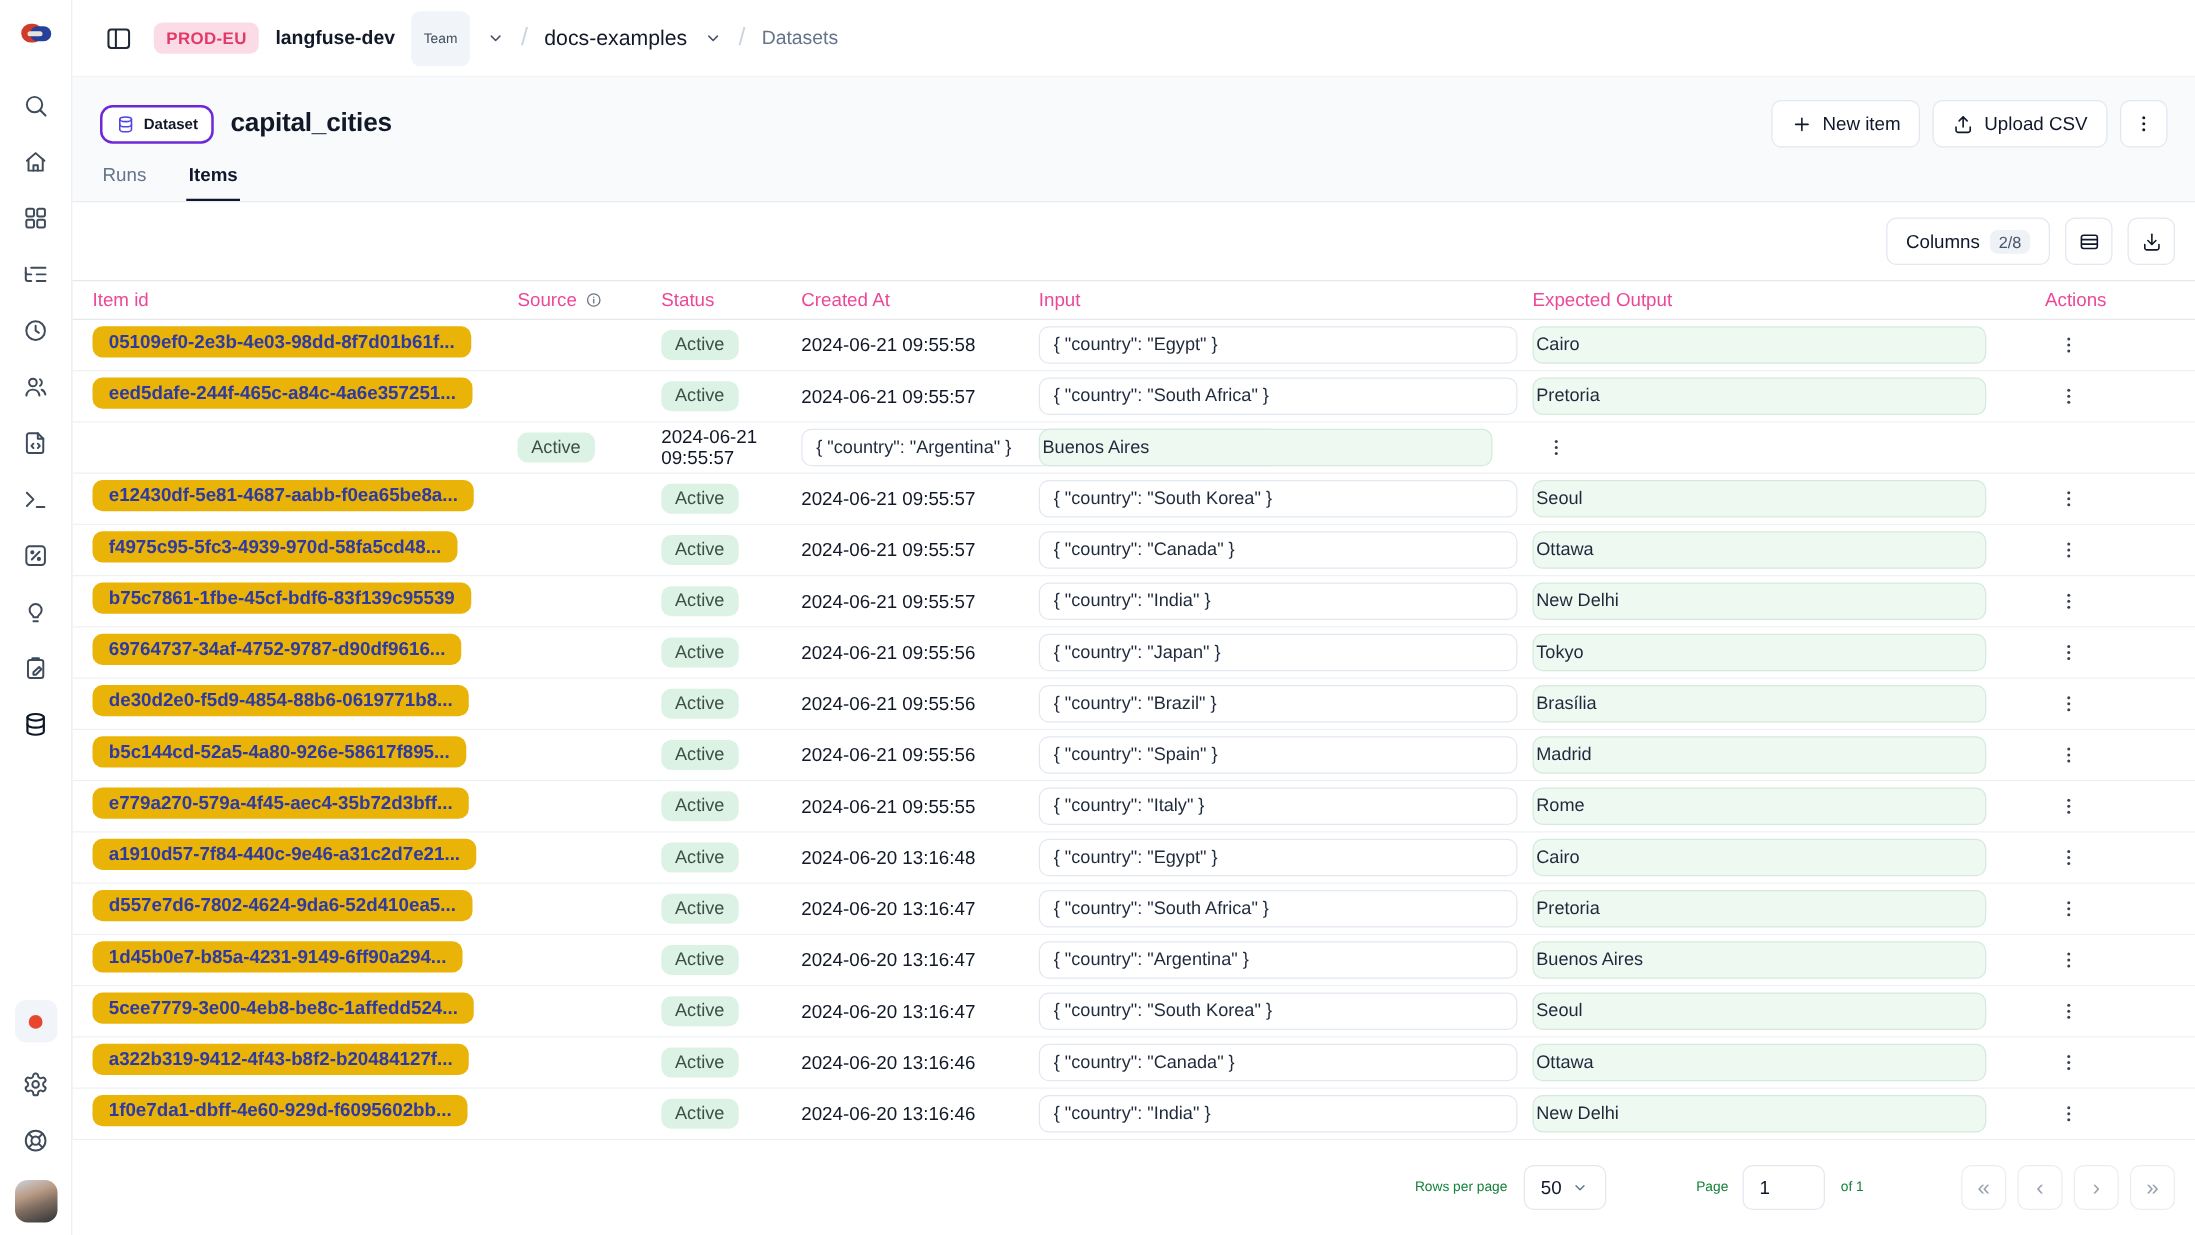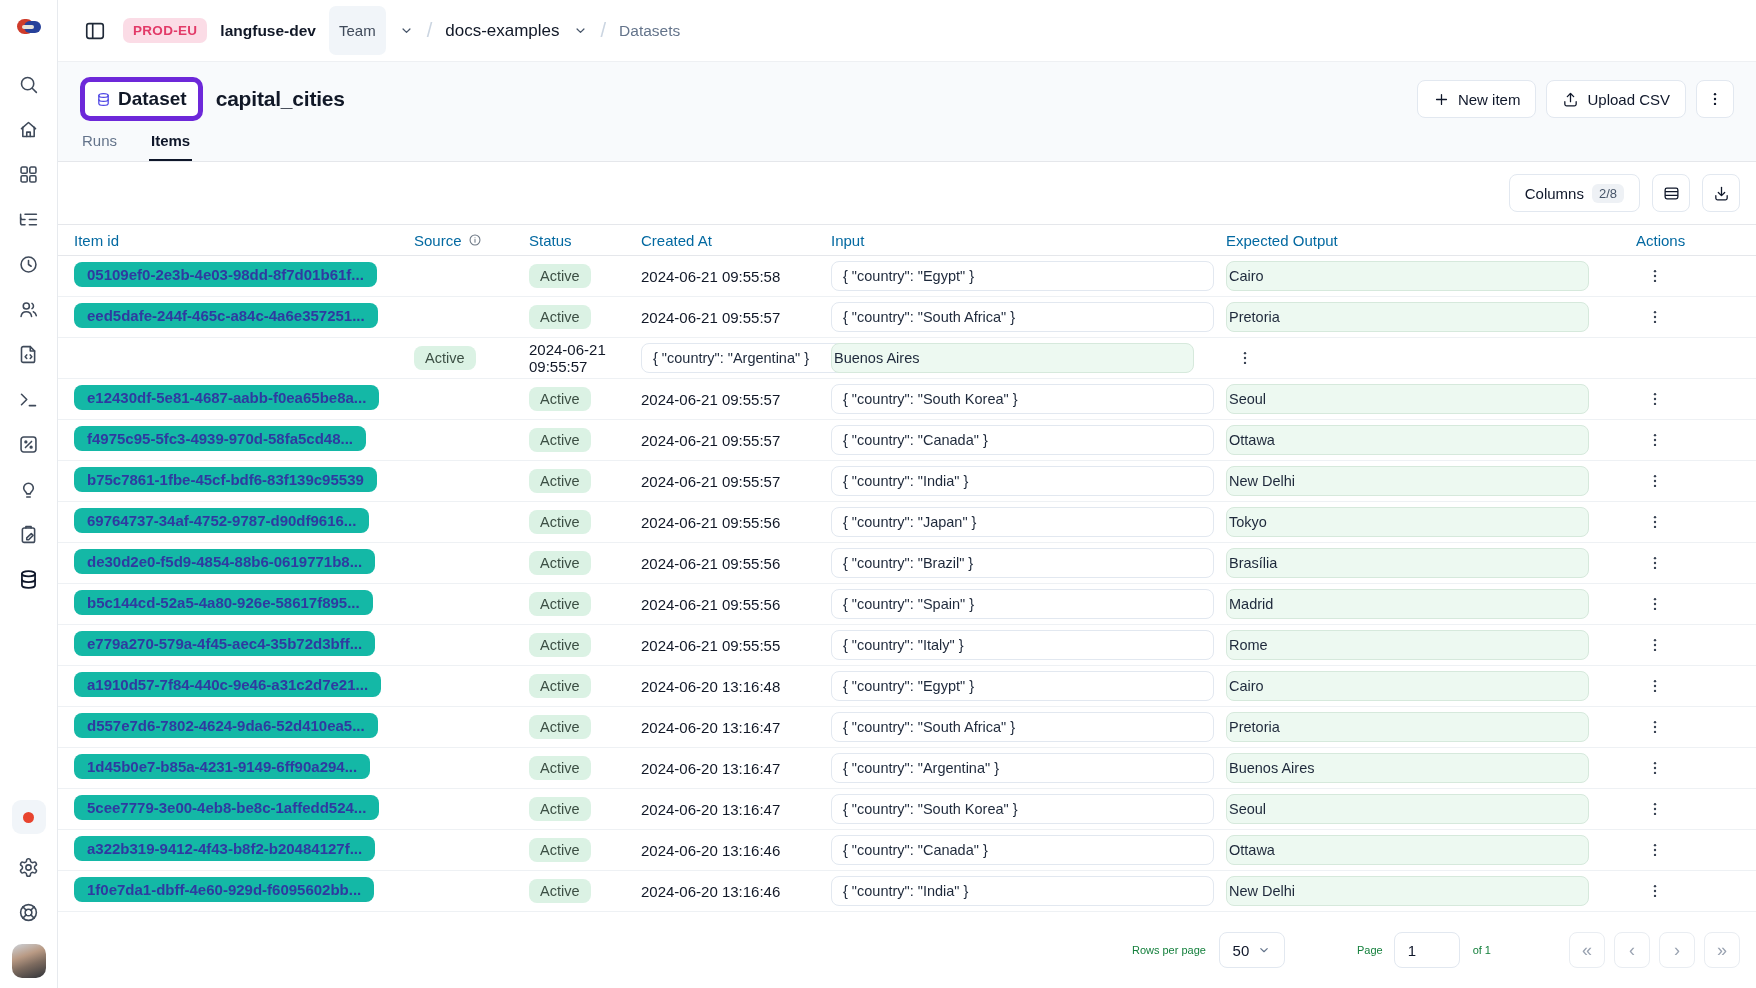--- a/index.html
+++ b/index.html
@@ -22,53 +22,53 @@
   .avatar { width:34px; height:34px; border-radius:10px; margin-top:9px; cursor:pointer;
             background:linear-gradient(160deg,#cdd3da 0%,#b99a84 35%,#7d6b5f 60%,#2f3238 100%); }
 
   
   .main { flex:1; display:flex; flex-direction:column; min-width:0; }
   .topbar { height:62px; display:flex; align-items:center; gap:13px; padding:0 22px; background:#fff; border-bottom:1px solid #eef0f3; }
   .panel-toggle { width:30px; height:30px; display:flex; align-items:center; justify-content:center; color:#1f2937; cursor:pointer; }
   .panel-toggle svg { width:22px; height:22px; }
   .env-badge { background:#fbdce6; color:#e23a68; font-size:13.5px; font-weight:600; letter-spacing:.3px; padding:5px 10px; border-radius:7px; }
   .org-name { font-size:15.5px; font-weight:700; color:#111827; }
-  .team-pill { background:#f1f5f9; color:#3f4a5a; font-size:15px; font-weight:500; padding:16px 10px; border-radius:7px; }
+  .team-pill { background:#f1f5f9; color:#3f4a5a; font-size:11px; font-weight:500; padding:16px 10px; border-radius:7px; }
   .chev { color:#475569; display:flex; align-items:center; }
   .chev svg { width:15px; height:15px; }
   .slash { color:#cbd5e1; font-size:20px; font-weight:300; }
   .project-name { font-size:17px; font-weight:500; color:#111827; }
   .crumb-current { font-size:15.5px; color:#64748b; }
 
   
   .page-head { background:#f8fafc; border-bottom:1px solid #e5e7eb; padding:17px 22px 0; }
   .title-row { display:flex; align-items:center; gap:13px; height:40px; }
-  .entity-badge { background:#fff; border:5px solid #6d28d9; border-radius:10px; padding:6px 11px; display:flex; align-items:center; gap:7px; font-size:19px; font-weight:700; color:#111827; }
+  .entity-badge { background:#fff; border:2px solid #6d28d9; border-radius:10px; padding:6px 11px; display:flex; align-items:center; gap:7px; font-size:12px; font-weight:700; color:#111827; }
   .entity-badge svg { width:15px; height:15px; color:#4f46e5; }
   .page-title { font-size:21px; font-weight:700; letter-spacing:-.2px; color:#111827; }
   .head-actions { margin-left:auto; display:flex; gap:10px; }
   .btn { display:inline-flex; align-items:center; gap:8px; background:#fff; border:1px solid #e2e8f0; border-radius:8px; height:38px; padding:16px 15px; font-size:15px; font-weight:500; color:#0f172a; cursor:pointer; font-family:inherit;justify-content:center; }
   .btn svg { width:17px; height:17px; }
   .btn.icon-only { width:38px; padding:0; justify-content:center; }
   .tabs { display:flex; gap:30px; margin-top:13px; }
   .tab { font-size:15px; font-weight:500; color:#64748b; padding:0 2px 12px; cursor:pointer; }
   .tab.active { color:#0f172a; font-weight:600; box-shadow:inset 0 -2px 0 #0f172a; }
 
   
   .toolbar { height:62px; display:flex; align-items:center; justify-content:flex-end; gap:12px; padding:0 16px; background:#fff; }
   .count-badge { background:#eef1f5; border-radius:6px; padding:2px 7px; font-size:13px; font-weight:500; color:#475569; }
 
   
   .table { flex:1; display:flex; flex-direction:column; border-top:1px solid #e5e7eb; overflow:hidden; }
   .t-head, .t-row { display:grid; grid-template-columns:340px 115px 112px 190px 395px 410px 1fr; align-items:center; padding:0 16px; }
-  .t-head { height:36px; color:#0369a1; font-size:15px; font-weight:500; border-bottom:1px solid #e5e7eb; }
+  .t-head { height:36px; color:#ec4899; font-size:15px; font-weight:500; border-bottom:1px solid #e5e7eb; }
   .th { display:flex; align-items:center; gap:6px; }
   .th svg { width:14px; height:14px; color:#6b7683; }
   .t-row { height:41px; border-bottom:1px solid #eef1f4; }
-  .id-pill { display:inline-block; max-width:318px; background:#14b8a6; color:#2f3aa0; font-size:15px; font-weight:700; padding:4px 13px; border-radius:8px; white-space:nowrap; overflow:hidden; cursor:pointer; }
+  .id-pill { display:inline-block; max-width:318px; background:#eab308; color:#2f3aa0; font-size:15px; font-weight:700; padding:4px 13px; border-radius:8px; white-space:nowrap; overflow:hidden; cursor:pointer; }
   .status-badge { display:inline-block; background:#dbf2e4; color:#3c4f44; font-size:14.5px; padding:4px 11px; border-radius:8px; }
   .created { font-size:15px; color:#111827; }
   .input-box { width:383px; height:30px; line-height:28px; background:#fff; border:1px solid #e2e8f0; border-radius:8px; padding:0 11px; font-size:14.5px; color:#1e293b; white-space:nowrap; overflow:hidden; cursor:pointer; }
   .expected-box { width:363px; height:30px; line-height:28px; background:#edf9f1; border:1px solid #d6e9dc; border-radius:8px; padding:0 2px; font-size:14.5px; color:#1e293b; white-space:nowrap; overflow:hidden; cursor:pointer; }
   .kebab-sm { width:30px; height:30px; border:none; background:transparent; color:#374151; display:flex; align-items:center; justify-content:center; cursor:pointer; margin-left:4px; }
   .kebab-sm svg, .kebab-btn svg { width:18px; height:18px; }
 
   
   .pagefoot { display:flex; align-items:center; justify-content:flex-end; padding:0 16px; height:76px; gap:0; background:#fff; }
   .foot-label { font-size:11px; color:#15803d; }

